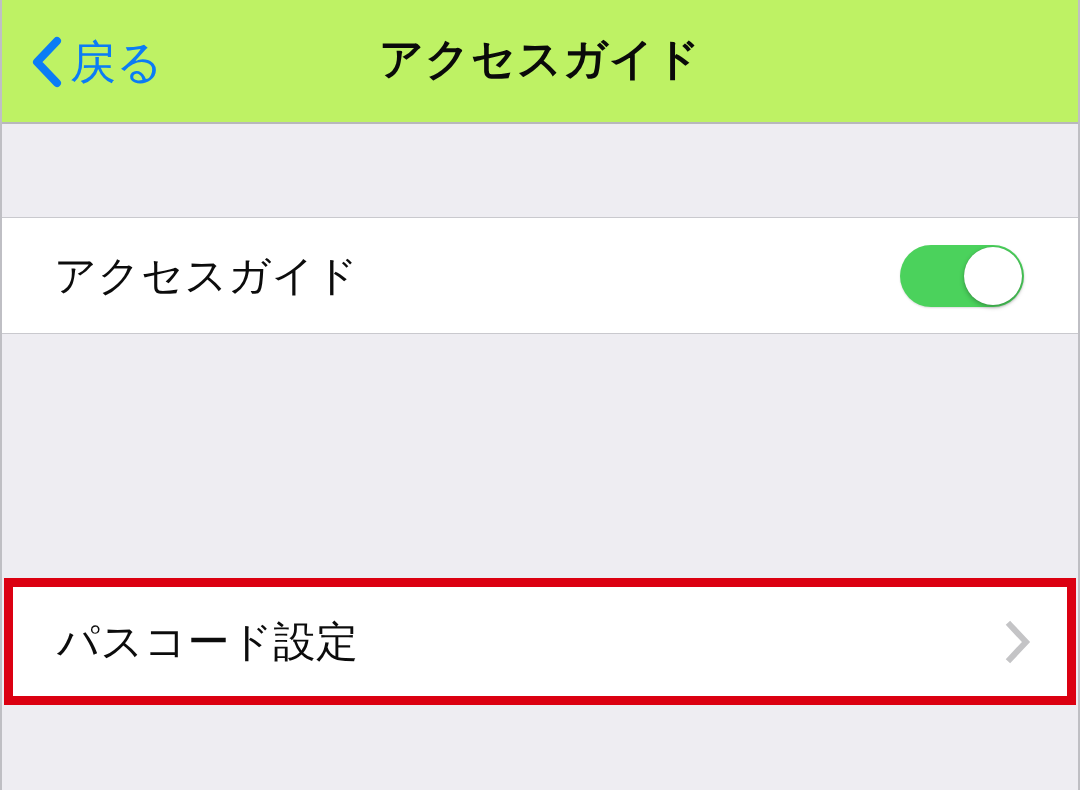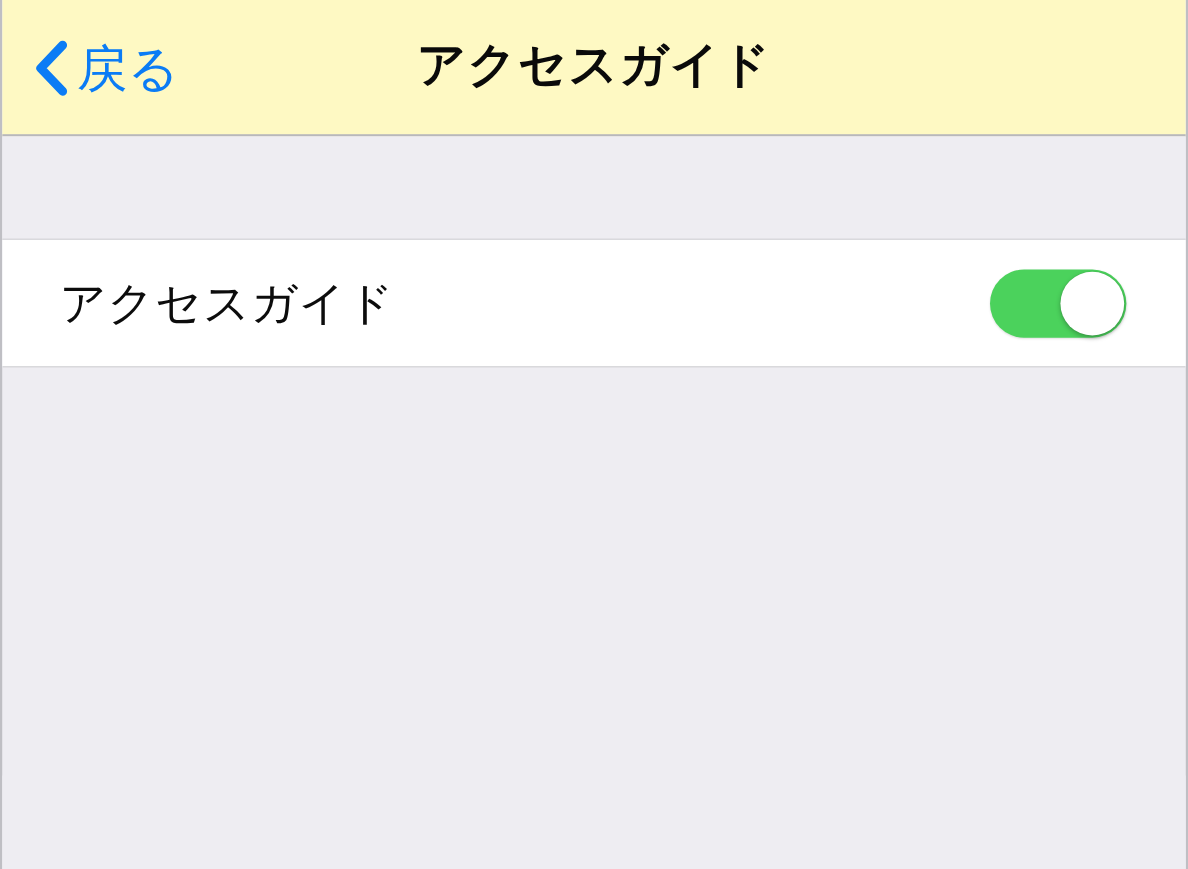--- a/index.html
+++ b/index.html
@@ -28,21 +28,21 @@
     overflow: hidden;
   }
 
   
   .navbar {
     position: absolute;
     left: 0;
     top: 0;
     width: 1076px;
     height: 124px;
-    background: #fef9c3;
+    background: #bef264;
     border-bottom: 2px solid #B8B8BC;
     box-sizing: border-box;
   }
   .back-button {
     position: absolute;
     left: 28px;
     top: 26px;
     height: 72px;
     display: flex;
     align-items: center;
@@ -215,16 +215,24 @@
   <div class="group-gap gap-top"></div>
 
   <div class="cell-toggle">
     <span class="cell-label">アクセスガイド</span>
     <div class="switch">
       <div class="knob"></div>
     </div>
   </div>
 
 
+  <div class="highlight-box">
+    <div class="cell-passcode">
+      <span class="cell-label">パスコード設定</span>
+      <svg class="chevron-right" viewBox="0 0 26 44">
+        <polyline points="5,5 21,22 5,39" fill="none" stroke="#C4C4C6" stroke-width="6" stroke-linecap="square" stroke-linejoin="miter"></polyline>
+      </svg>
+    </div>
+  </div>
 
   <div class="bottom-fill"></div>
 
 </div>
 
 </body></html>

